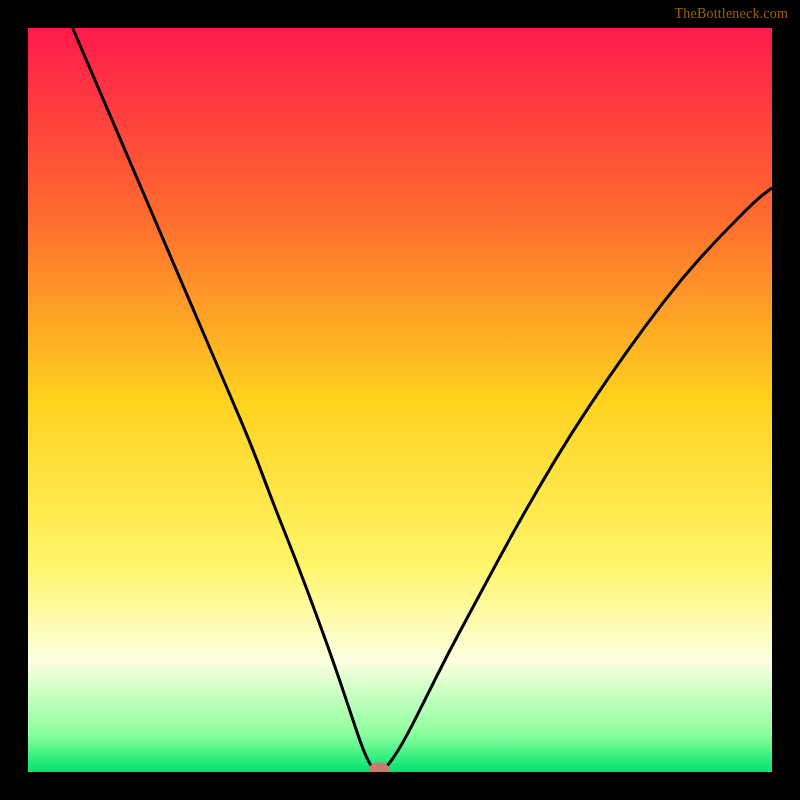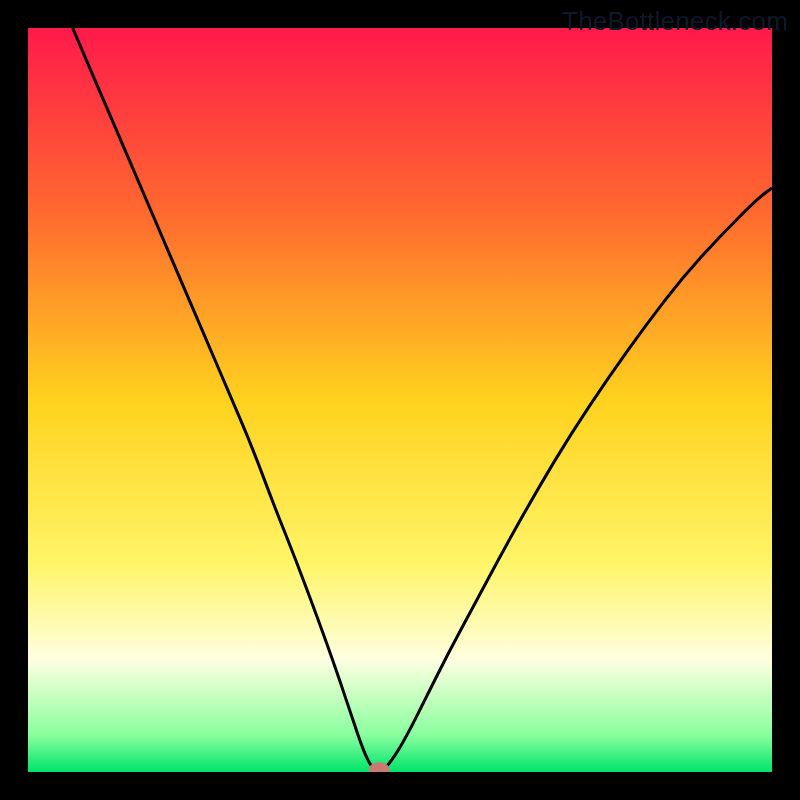--- a/index.html
+++ b/index.html
@@ -13,25 +13,26 @@
   }
   .chart-container {
     position: relative;
     width: 800px;
     height: 800px;
   }
   .watermark {
     position: absolute;
     top: 6px;
     right: 12px;
-    color: #0f172a;
-    font-size: 26px;
+    color: #a16207;
+    font-size: 14px;
     font-weight: 500;
     z-index: 10;
     letter-spacing: 0.2px;
+    font-family: Liberation Serif, serif;
   }
   svg {
     display: block;
   }
 </style>
 </head>
 <body>
 
 <div class="chart-container">
   <div class="watermark">TheBottleneck.com</div>

